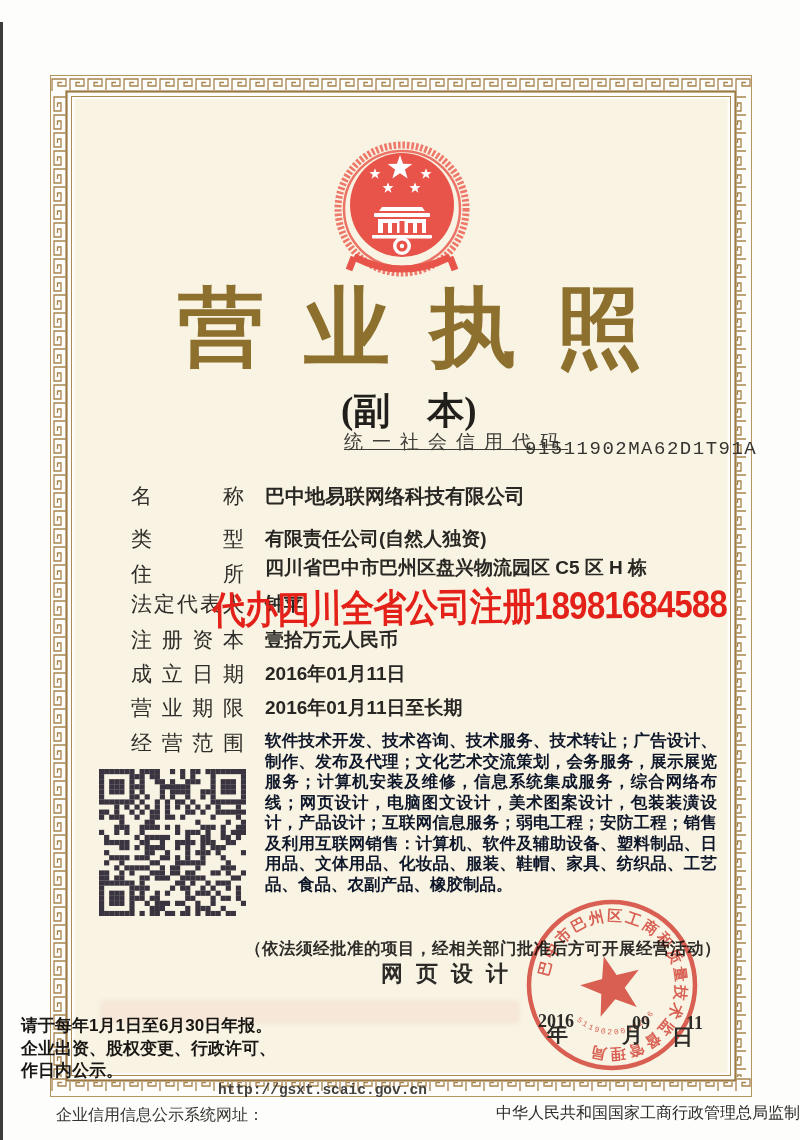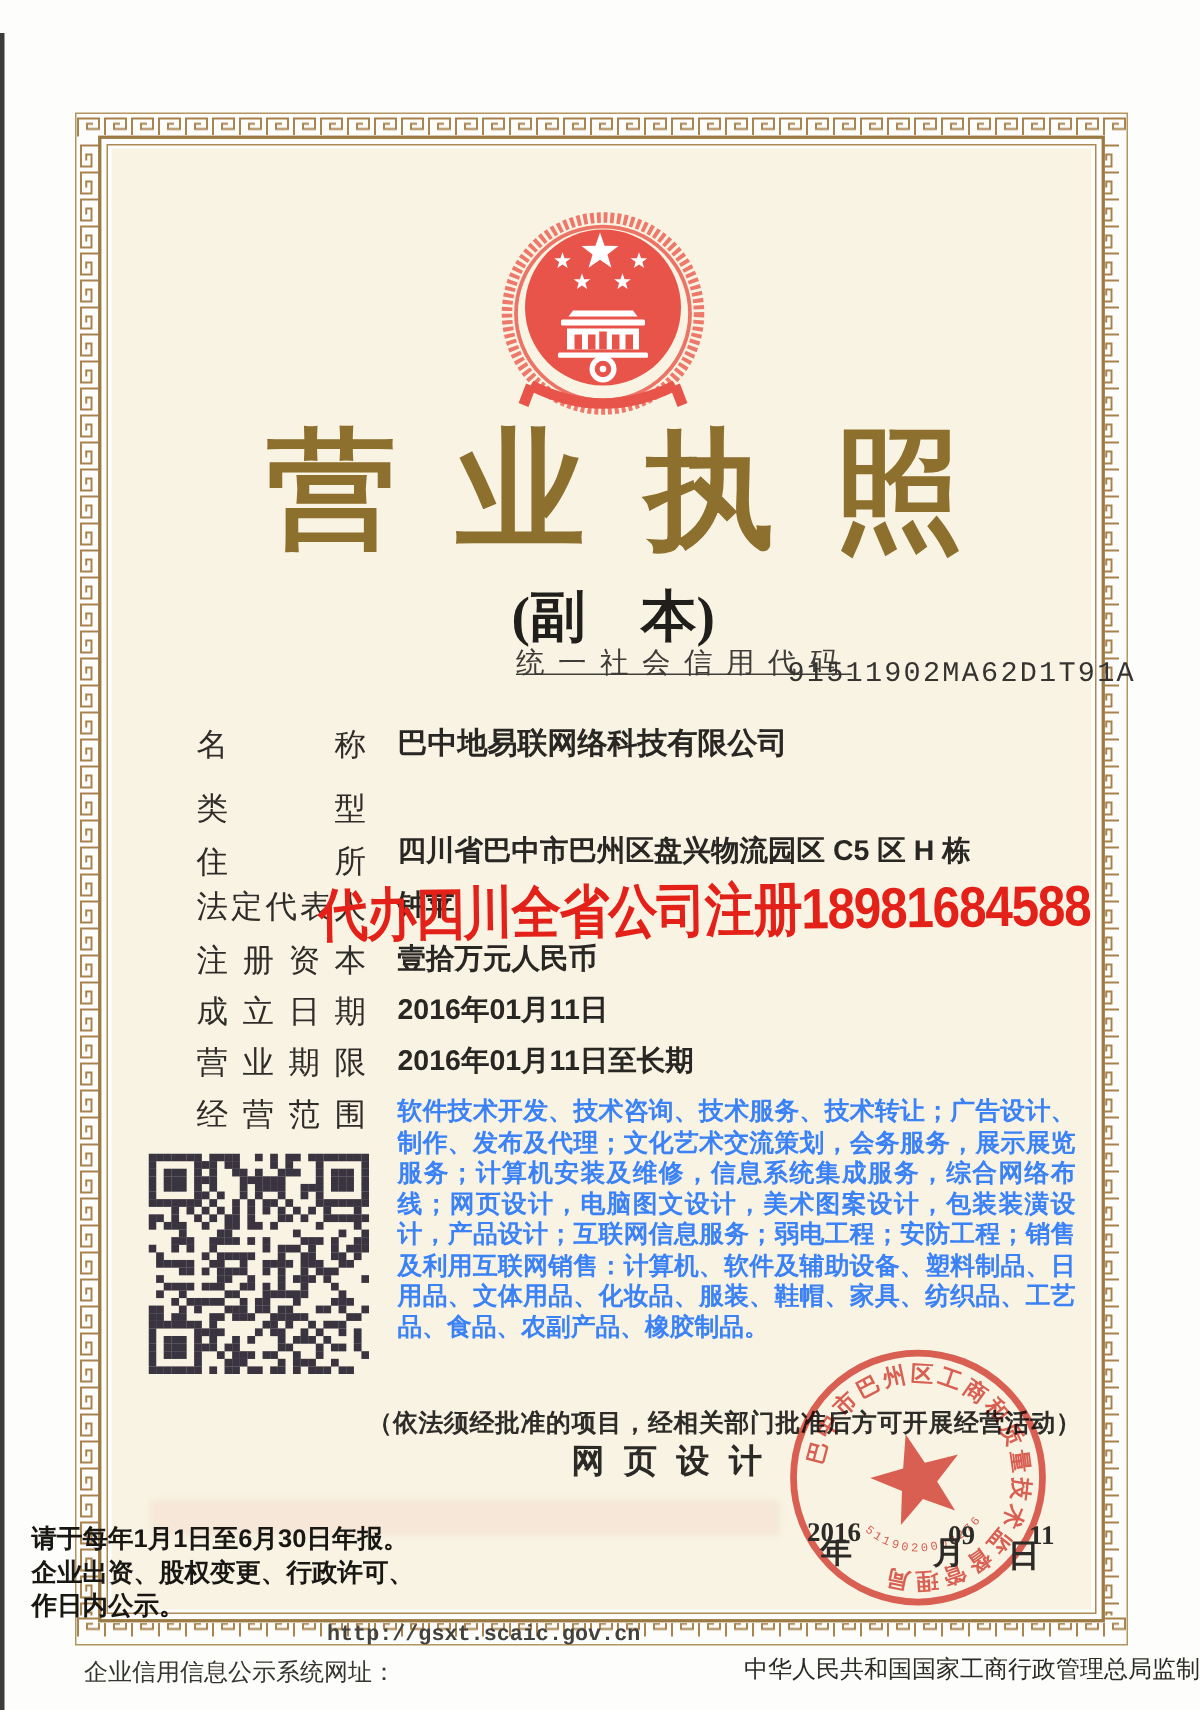--- a/index.html
+++ b/index.html
@@ -35,21 +35,21 @@
     width:113px;margin-right:21px;flex-shrink:0;font-size:21px;color:#2f2d29;
     display:flex;justify-content:space-between;line-height:1.15;
   }
   .fvalue{
     font-family:"Liberation Sans",sans-serif;font-weight:700;font-size:19px;
     color:#292723;line-height:1.25;white-space:nowrap;
   }
   .fvalue.big{font-size:20px;}
   .fvalue.scope{
     white-space:normal;width:452px;font-family:"Liberation Serif",serif;
-    font-weight:600;font-size:16.5px;line-height:20.5px;color:#3b82f6;
+    font-weight:600;font-size:16.5px;line-height:20.5px;color:#0f172a;
     text-align:justify;word-break:break-all;
   }
   .qr{position:absolute;left:99px;top:769px;width:147px;height:147px;}
   
   .watermark{
     position:absolute;left:212px;top:585px;font-size:38px;font-weight:600;
     color:#e32119;white-space:nowrap;letter-spacing:-1px;
     transform:rotate(-0.7deg) scaleX(0.87);transform-origin:left top;
     font-family:"Liberation Sans",sans-serif;
   }
@@ -147,20 +147,21 @@
       <span>名</span>
       <span>称</span>
     </span>
   <span class="fvalue big">巴中地易联网络科技有限公司</span>
 </div>
 <div class="frow" style="top:527px">
   <span class="flabel">
       <span>类</span>
       <span>型</span>
     </span>
+  <span class="fvalue">有限责任公司(自然人独资)</span>
 </div>
 <div class="frow" style="top:556px">
   <span class="flabel" style="margin-top:6px">
       <span>住</span>
       <span>所</span>
     </span>
   <span class="fvalue">四川省巴中市巴州区盘兴物流园区 C5 区 H 栋</span>
 </div>
 <div class="frow" style="top:592px">
   <span class="flabel">

